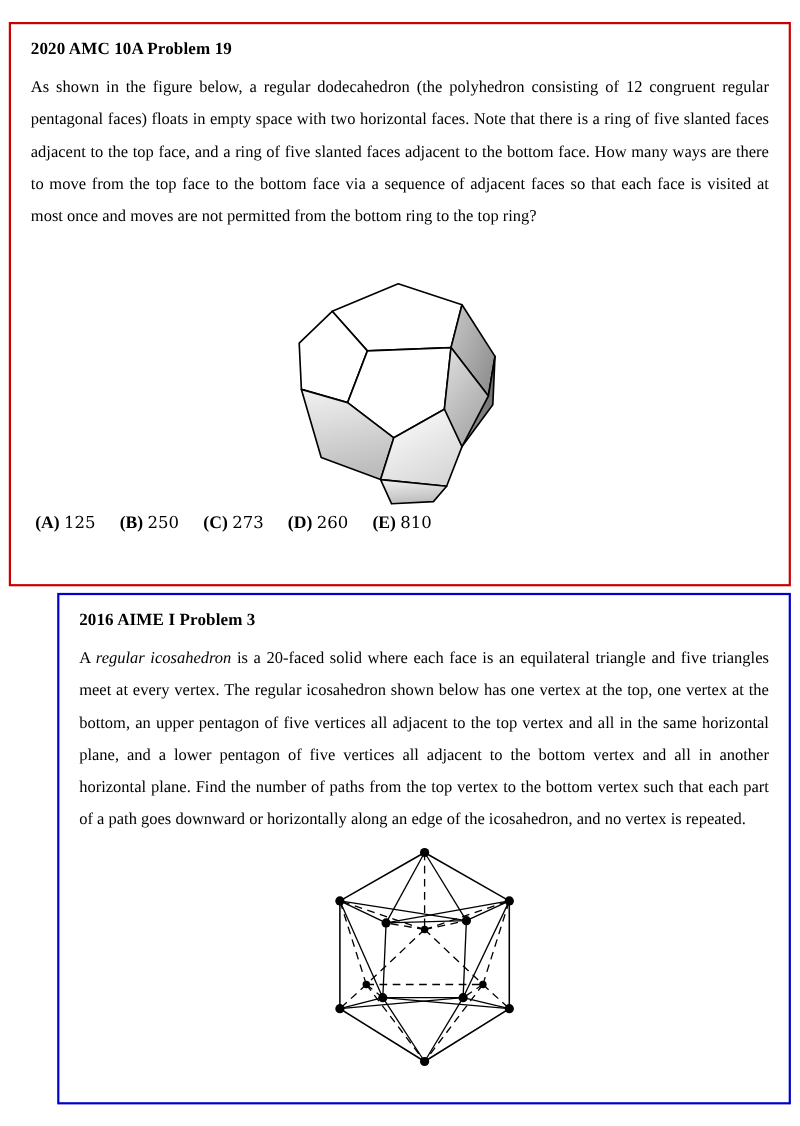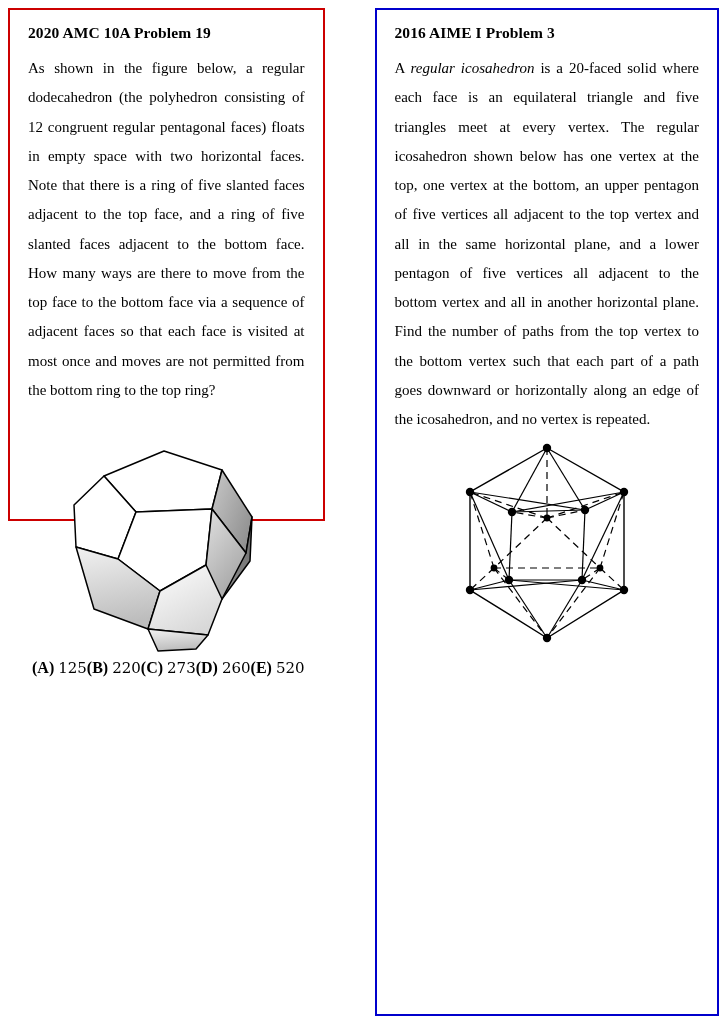--- a/index.html
+++ b/index.html
@@ -12,23 +12,23 @@
     height: 1024px;
     font-family: "Liberation Serif", serif;
     color: #000000;
     position: relative;
     overflow: hidden;
   }
   .page {
     width: 727px;
     height: 1024px;
     box-sizing: border-box;
-    padding: 8px 8px;
+    padding: 20px 8px;
     display: flex;
-    flex-direction: row;
+    flex-direction: column;
     gap: 6px;
   }
   .problem-box {
     box-sizing: border-box;
     border: 2px solid #cc0000;
     padding: 14px 18px 10px 18px;
     position: relative;
   }
   .problem-box.blue {
     border-color: #0000cc;
@@ -57,20 +57,21 @@
     justify-content: center;
     align-items: center;
   }
   .figure-dodeca { margin-top: 8px; height: 240px; }
   .figure-icosa { margin-top: 6px; height: 215px; }
 
   .choices {
     font-size: 16px;
     margin-top: 6px;
     display: flex;
+    gap: 22px;
     align-items: baseline;
     padding-left: 4px;
   }
   .choice {
     white-space: nowrap;
   }
   .choice .lbl {
     font-weight: bold;
   }
   .choice .val {
@@ -137,30 +138,30 @@
           <polygon points="112,216 172,222 160,236 122,238" fill="url(#gE)"></polygon>
         </g>
       </svg>
     </div>
 
     <div class="choices">
       <span class="choice">
         <span class="lbl">(A)</span><span class="val">125</span>
       </span>
       <span class="choice">
-        <span class="lbl">(B)</span><span class="val">220</span>
+        <span class="lbl">(B)</span><span class="val">250</span>
       </span>
       <span class="choice">
         <span class="lbl">(C)</span><span class="val">273</span>
       </span>
       <span class="choice">
         <span class="lbl">(D)</span><span class="val">260</span>
       </span>
       <span class="choice">
-        <span class="lbl">(E)</span><span class="val">520</span>
+        <span class="lbl">(E)</span><span class="val">810</span>
       </span>
     </div>
   </div>
 
   <div class="problem-box blue box-blue">
     <div class="problem-title">2016 AIME I Problem 3</div>
     <p class="problem-text"><span>A</span> <em>regular icosahedron</em> <span>is a 20-faced solid where each face is an equilateral triangle and five triangles meet at every vertex. The regular icosahedron shown below has one vertex at the top, one vertex at the bottom, an upper pentagon of five vertices all adjacent to the top vertex and all in the same horizontal plane, and a lower pentagon of five vertices all adjacent to the bottom vertex and all in another horizontal plane. Find the number of paths from the top vertex to the bottom vertex such that each part of a path goes downward or horizontally along an edge of the icosahedron, and no vertex is repeated.</span></p>
 
     <div class="figure figure-icosa">
       <svg width="190" height="215" viewBox="0 0 190 215" xmlns="http://www.w3.org/2000/svg">

